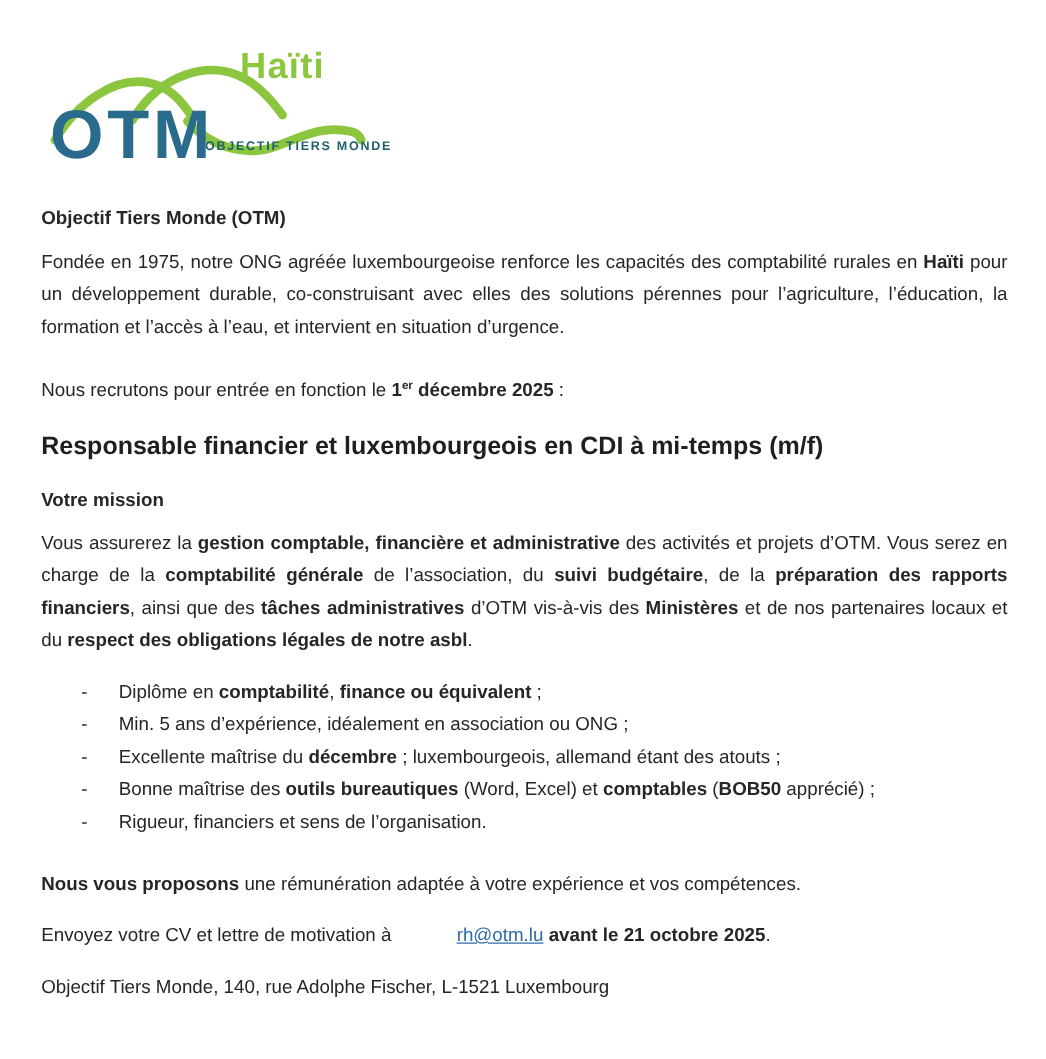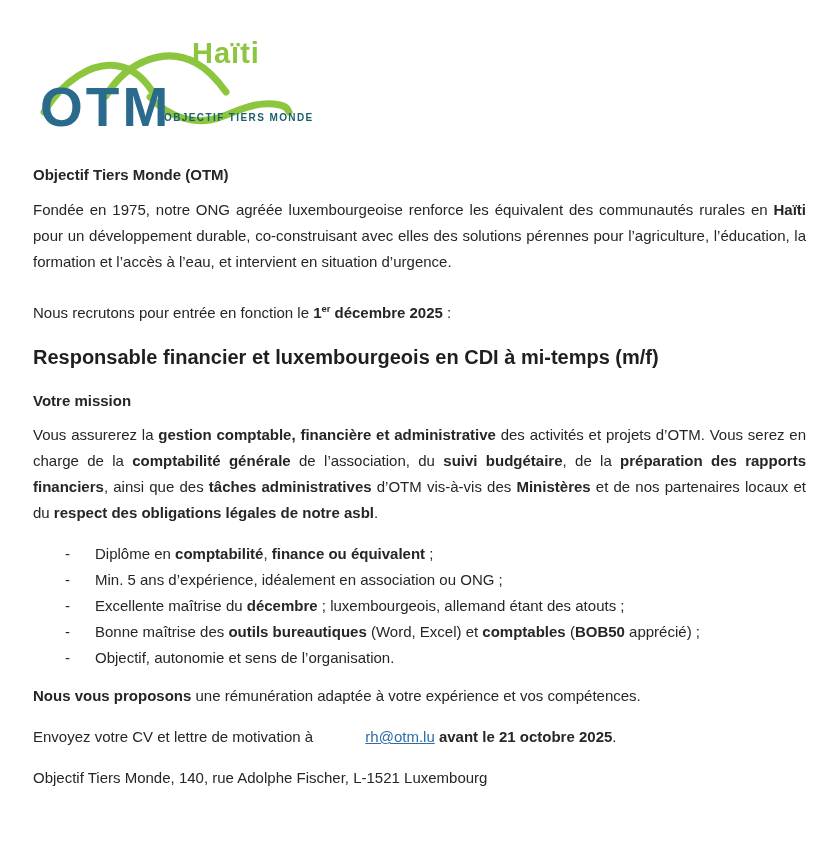--- a/index.html
+++ b/index.html
@@ -40,21 +40,21 @@
   .h-org{margin-top:22px;font-weight:bold;}
   .p-about{margin-top:9px;text-align:justify;}
   .p-recruit{margin-top:25px;}
   .h-job{margin-top:16px;font-size:20px;line-height:30px;font-weight:bold;color:#1f1f1f;}
   .h-sub{margin-top:16px;font-weight:bold;}
   .p-mission{margin-top:8px;text-align:justify;}
   .h-profil{margin-top:14px;font-weight:bold;}
   .bullets{margin-top:10px;}
   .bullet{position:relative;padding-left:62px;}
   .bullet .dash{position:absolute;left:32px;top:0;}
-  .p-offer{margin-top:12px;}
+  .p-offer{margin-top:24px;}
   .p-apply{margin-top:8px;}
   .p-address{margin-top:14px;}
   .b{font-weight:bold;}
   .sup{font-size:0.62em;vertical-align:super;line-height:0;}
   .link{color:var(--link);text-decoration:underline;cursor:pointer;margin-left:48px;}
 </style>
 </head>
 <body>
 
 <div class="page">
@@ -69,21 +69,21 @@
     </svg>
     <span class="logo-haiti">Haïti</span>
     <span class="logo-otm">OTM</span>
     <span class="logo-tagline">OBJECTIF TIERS MONDE</span>
   </div>
 
   <div class="content">
 
     <div class="h-org">Objectif Tiers Monde (OTM)</div>
 
-    <p class="p-about"><span>Fondée en 1975, notre ONG agréée luxembourgeoise renforce les équivalent des communautés rurales en </span><span class="b">Haïti</span><span> pour un développement durable, co-construisant avec elles des solutions pérennes pour l’agriculture, l’éducation, la formation et l’accès à l’eau, et intervient en situation d’urgence.</span></p>
+    <p class="p-about"><span>Fondée en 1975, notre ONG agréée luxembourgeoise renforce les capacités des comptabilité rurales en </span><span class="b">Haïti</span><span> pour un développement durable, co-construisant avec elles des solutions pérennes pour l’agriculture, l’éducation, la formation et l’accès à l’eau, et intervient en situation d’urgence.</span></p>
 
     <p class="p-recruit"><span>Nous recrutons pour entrée en fonction le </span><span class="b">1</span><span class="b sup">er</span><span class="b"> décembre 2025</span><span> :</span></p>
 
     <div class="h-job">Responsable financier et luxembourgeois en CDI à mi-temps (m/f)</div>
 
     <div class="h-sub">Votre mission</div>
 
     <p class="p-mission"><span>Vous assurerez la </span><span class="b">gestion comptable, financière et administrative</span><span> des activités et projets d’OTM. Vous serez en charge de la </span><span class="b">comptabilité générale</span><span> de l’association, du </span><span class="b">suivi budgétaire</span><span>, de la </span><span class="b">préparation des rapports financiers</span><span>, ainsi que des </span><span class="b">tâches administratives</span><span> d’OTM vis-à-vis des </span><span class="b">Ministères</span><span> et de nos partenaires locaux et du </span><span class="b">respect des obligations légales de notre asbl</span><span>.</span></p>
 
 
@@ -99,21 +99,21 @@
       <div class="bullet">
         <span class="dash">-</span>
         <span><span>Excellente maîtrise du </span><span class="b">décembre</span><span> ; luxembourgeois, allemand étant des atouts ;</span></span>
       </div>
       <div class="bullet">
         <span class="dash">-</span>
         <span><span>Bonne maîtrise des </span><span class="b">outils bureautiques</span><span> (Word, Excel) et </span><span class="b">comptables</span><span> (</span><span class="b">BOB50</span><span> apprécié) ;</span></span>
       </div>
       <div class="bullet">
         <span class="dash">-</span>
-        <span><span>Objectif, autonomie et sens de l’organisation.</span></span>
+        <span><span>Rigueur, financiers et sens de l’organisation.</span></span>
       </div>
     </div>
 
     <p class="p-offer"><span class="b">Nous vous proposons</span><span> une rémunération adaptée à votre expérience et vos compétences.</span></p>
 
     <p class="p-apply"><span>Envoyez votre CV et lettre de motivation à </span><a class="link" href="#">rh@otm.lu</a><span> </span><span class="b">avant le 21 octobre 2025</span><span>.</span></p>
 
     <p class="p-address">Objectif Tiers Monde, 140, rue Adolphe Fischer, L-1521 Luxembourg</p>
 
   </div>

